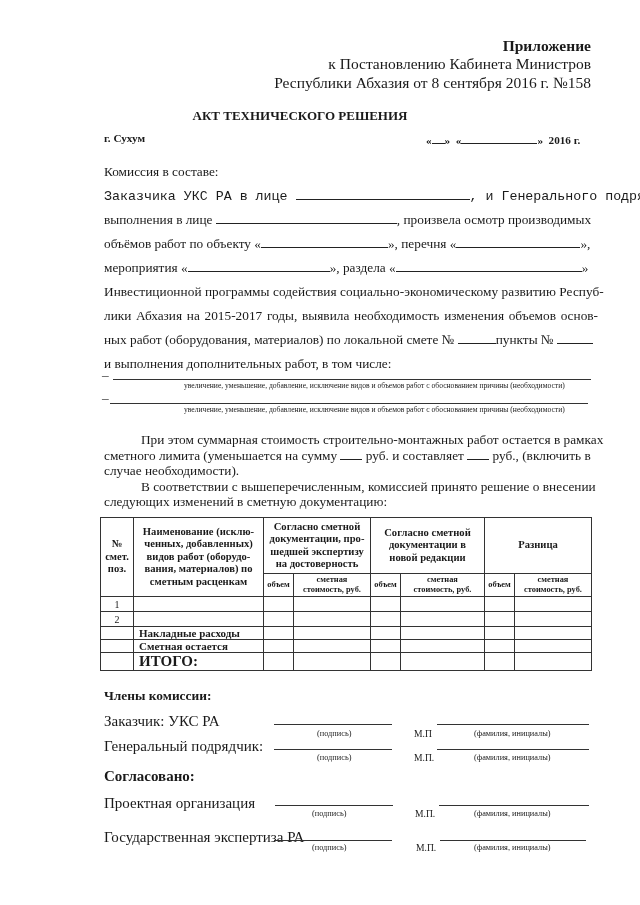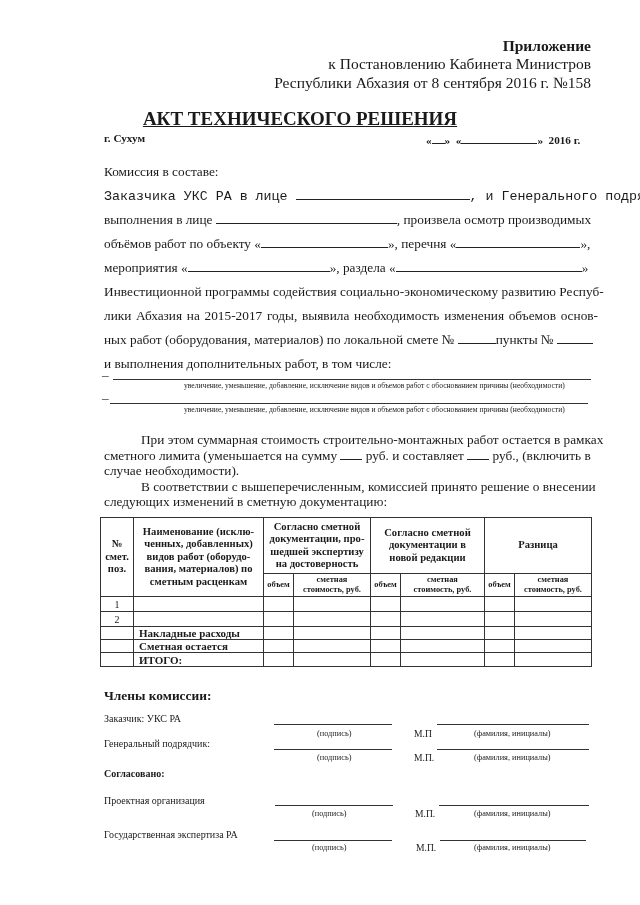--- a/index.html
+++ b/index.html
@@ -6,43 +6,43 @@
   body { width: 640px; height: 905px; position: relative; overflow: hidden;
          font-family: "Liberation Serif", serif; color: #1a1a1a; }
   .abs { position: absolute; white-space: nowrap; }
   .r { text-align: right; }
   .b { font-weight: bold; }
   .hdr { right: 49px; font-size: 15.5px; line-height: 19px; }
   .body-text { font-size: 13.3px; }
   .ul { display: inline-block; border-bottom: 1px solid #222; height: 11px; vertical-align: baseline; }
   .line { position: absolute; border-top: 1px solid #333; height: 0; }
   .small { font-size: 7.6px; color: #222; margin-left: 48px; }
-  .sig { font-size: 10px; }
+  .sig { font-size: 15px; }
   .cap { font-size: 8.3px; }
 
   
   table.smeta { position: absolute; left: 100px; top: 517px; border-collapse: collapse;
                 font-family: "Liberation Serif", serif; font-weight: bold; color: #1a1a1a; }
   table.smeta td, table.smeta th { border: 1px solid #333; padding: 0; text-align: center; vertical-align: middle; margin-top: 20px; }
   table.smeta { border: 1.6px solid #222; }
   .th-main { font-size: 10.6px; line-height: 12.4px; }
   .th-sub  { font-size: 8.4px; line-height: 10px; }
   .td-left { text-align: left !important; padding-left: 5px !important; }
   .td-num  { font-weight: normal; font-size: 10px; }
   .row-small td { font-size: 11px; }
-  .row-total td { font-size: 11px; }
+  .row-total td { font-size: 15px; }
 </style>
 </head>
 <body>
 
 <div class="abs hdr r b" style="top:36px;">Приложение</div>
 <div class="abs hdr r" style="top:54px;">к Постановлению Кабинета Министров</div>
 <div class="abs hdr r" style="top:73px;">Республики Абхазия от 8 сентября 2016 г. №158</div>
 
-<div class="abs b" style="left:0; width:600px; text-align:center; top:108px; font-size:19px;text-decoration:underline;">АКТ ТЕХНИЧЕСКОГО РЕШЕНИЯ</div>
+<div class="abs b" style="left:0; width:600px; text-align:center; top:108px; font-size:13px;">АКТ ТЕХНИЧЕСКОГО РЕШЕНИЯ</div>
 
 <div class="abs b" style="left:104px; top:132px; font-size:11.2px;">г. Сухум</div>
 <div class="abs b" style="left:426px; top:132px; font-size:11.2px;">
   <span>«</span><span class="ul" style="width:13px;"></span><span>»</span>&nbsp;&nbsp;<span>«</span><span class="ul" style="width:76px;"></span><span>»</span>&nbsp;&nbsp;<span>2016 г.</span>
 </div>
 
 <div class="abs body-text" style="left:104px; top:164px;">Комиссия в составе:</div>
 
 <div class="abs body-text" style="left:104px; top:188px;font-family:Liberation Mono, monospace;">
   <span>Заказчика УКС РА в лице</span>

